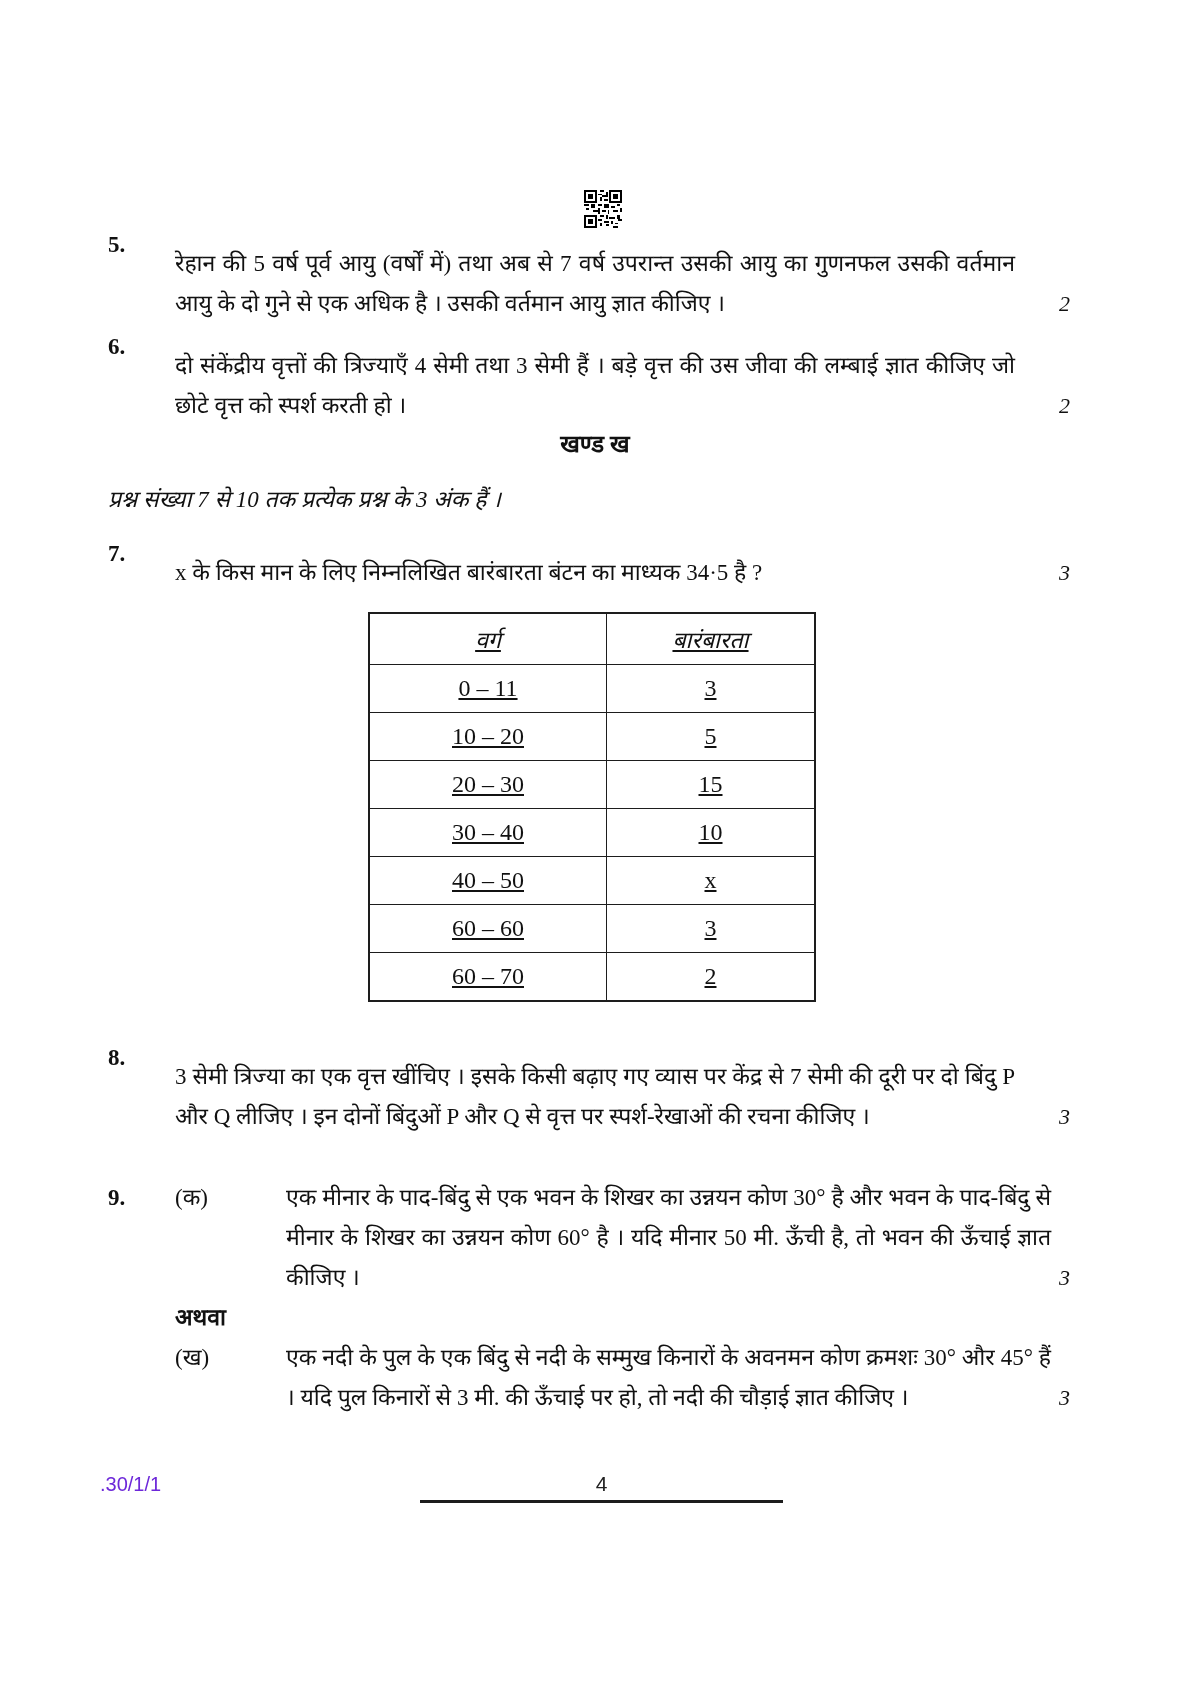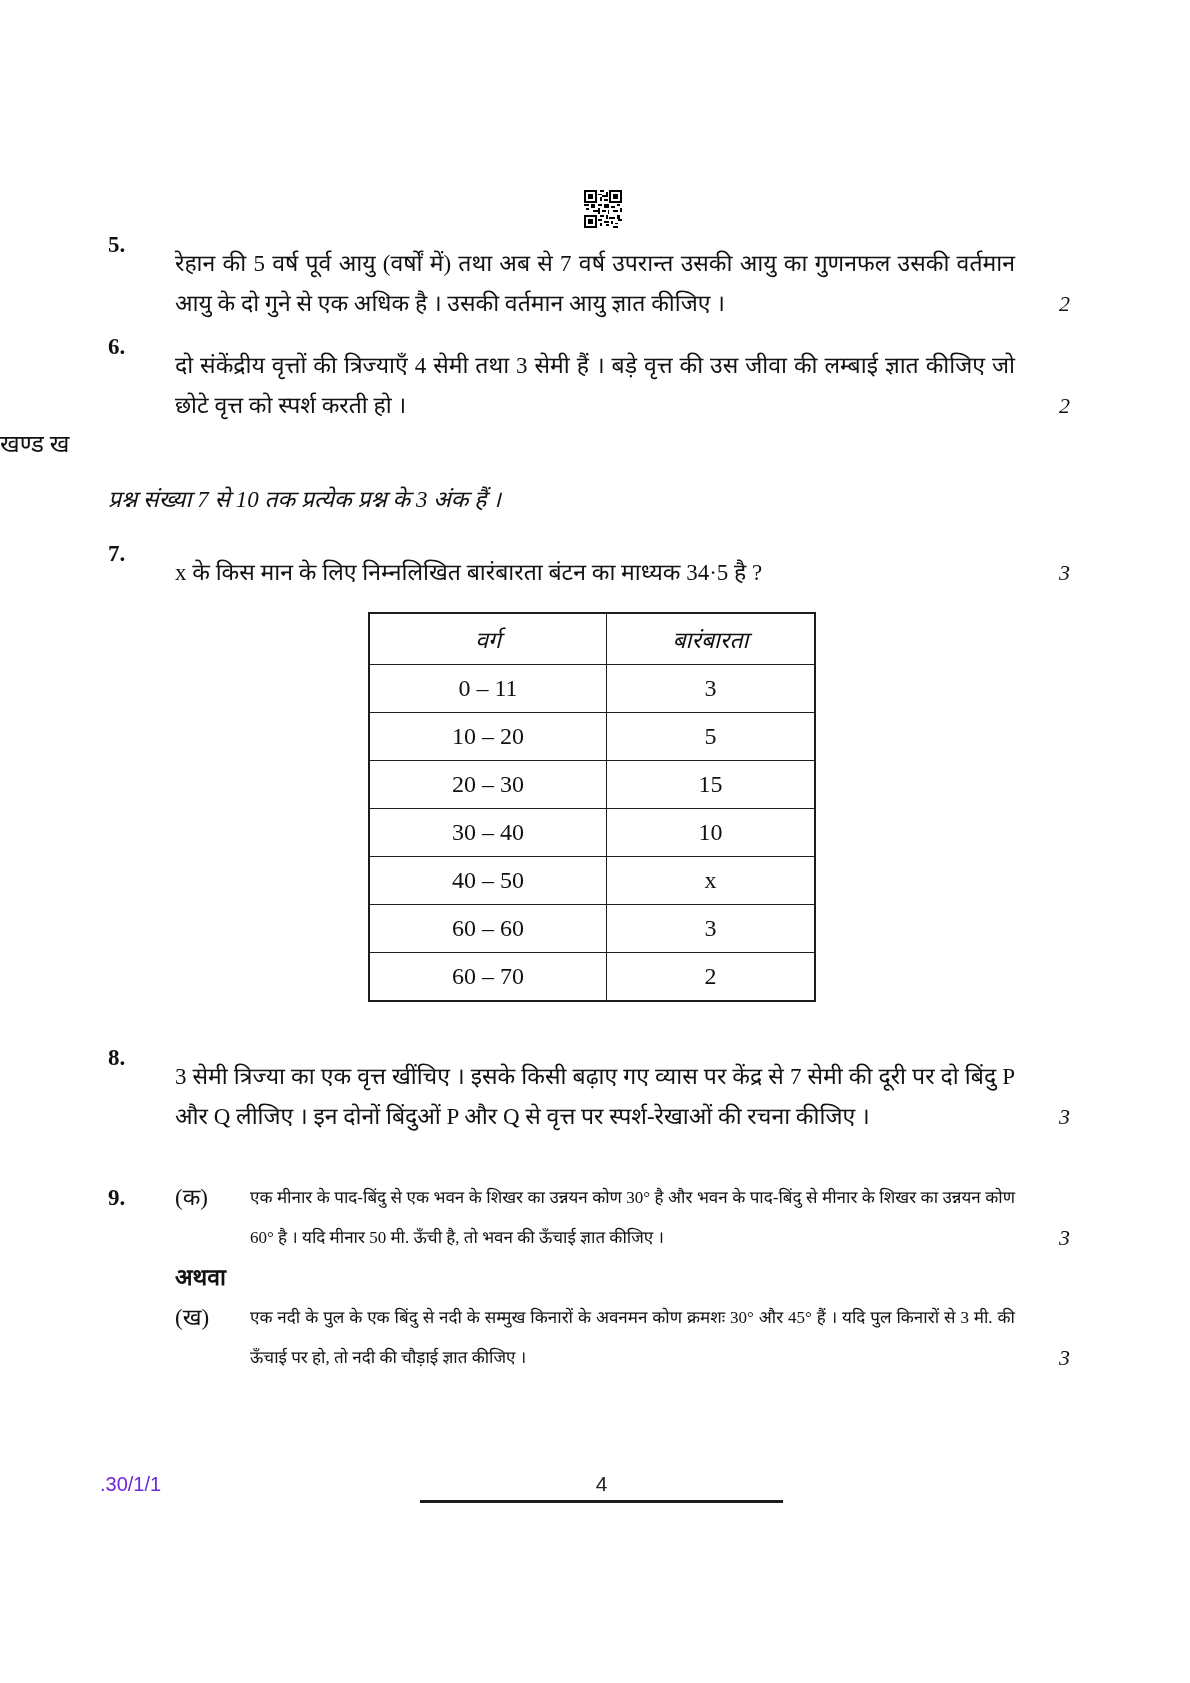--- a/index.html
+++ b/index.html
@@ -27,46 +27,47 @@
     width: 840px; flex: 0 0 840px;
     font-size: 23px; line-height: 40px; text-align: justify; margin-top: 19px;
   }
   .q-marks {
     margin-left: auto; align-self: flex-end;
     font-style: italic; font-size: 22px; line-height: 40px;
   }
 
   .section-title {
     position: absolute; left: 0; width: 1190px; top: 426px;
-    text-align: left; font-weight: normal; font-size: 24px; line-height: 36px;
+    text-align: center; font-weight: bold; font-size: 24px; line-height: 36px;
   }
   .instruction {
     position: absolute; left: 108px; width: 962px; top: 480px;
     font-style: italic; font-size: 23px; line-height: 40px;
   }
 
   .freq-table {
     position: absolute; left: 368px; top: 612px;
     border-collapse: collapse;
     font-size: 24px;
+    text-decoration: underline;
   }
   .freq-table th, .freq-table td {
     border: 1.5px solid #1d1d1d;
     text-align: center; vertical-align: middle;
     padding: 0;
   }
   .freq-table { border: 2.5px solid #1d1d1d; }
   .freq-table th { width: 236px; height: 50px; font-style: italic; font-weight: normal; font-size: 23px; }
   .freq-table th + th { width: 207px; }
   .freq-table td { height: 47px; }
 
   .q9-body { width: 895px; flex: 0 0 895px; display: flex; flex-direction: column; }
   .part-row { display: flex; align-items: flex-start; }
   .part-label { width: 75px; flex: 0 0 75px; font-size: 23px; line-height: 40px; }
-  .part-text { width: 765px; flex: 0 0 765px; font-size: 17px; line-height: 40px; text-align: justify; }
+  .part-text { width: 765px; flex: 0 0 765px; font-size: 23px; line-height: 40px; text-align: justify; margin-left: 36px; }
   .part-marks { margin-left: auto; align-self: flex-end; font-style: italic; font-size: 22px; line-height: 40px; }
   .or-label { width: 840px; text-align: left; font-weight: bold; font-size: 23px; line-height: 40px; }
 
   .footer-code {
     position: absolute; left: 100px; top: 1472px;
     font-family: "Liberation Sans", "DejaVu Sans", sans-serif;
     font-size: 20px; line-height: 24px; color: #6d28d9;
   }
   .footer-center {
     position: absolute; left: 420px; top: 1470px; width: 363px;

